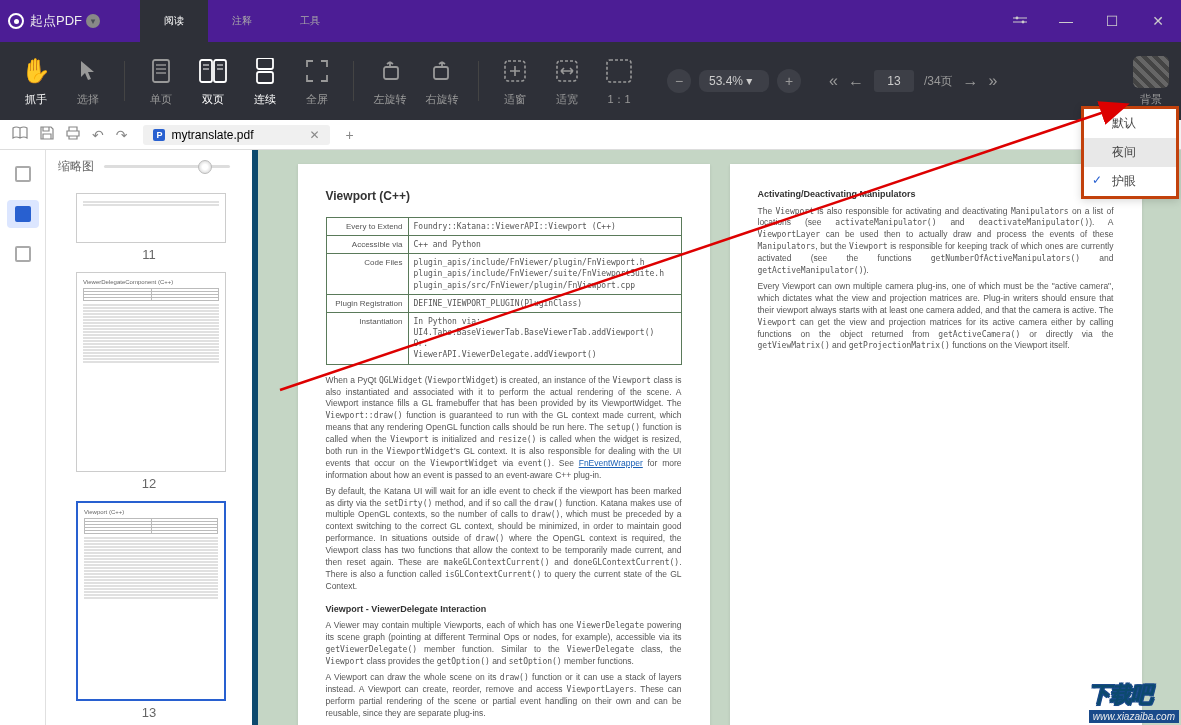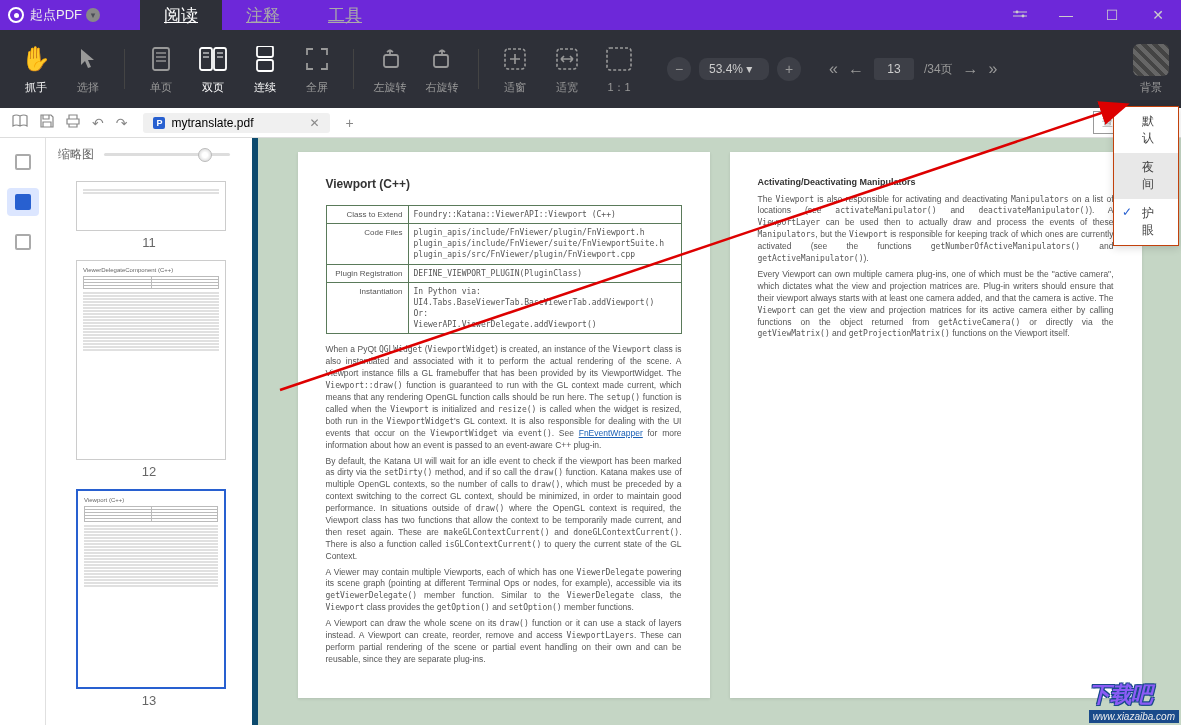--- a/index.html
+++ b/index.html
@@ -1,24 +1,24 @@
 <!DOCTYPE html>
 <html><head>
 <meta charset="utf-8">
 <style>
 * { margin: 0; padding: 0; box-sizing: border-box; font-family: "Microsoft YaHei", Arial, sans-serif; }
 body { width: 1181px; height: 725px; background: #f5f5f5; overflow: hidden; position: relative; }
 
-.titlebar { height: 30px; background: #6d28d9; display: flex; align-items: center; padding: 0 8px; color: #ccc; }
+.titlebar { height: 42px; background: #4c1d95; display: flex; align-items: center; padding: 0 8px; color: #ccc; }
 .app-logo { width: 16px; height: 16px; border: 2px solid #fff; border-radius: 50%; margin-right: 6px; position: relative; display: flex; align-items: center; justify-content: center; }
 .app-logo::after { content: ''; width: 5px; height: 5px; background: #fff; border-radius: 50%; position: absolute; }
 .app-title { font-size: 13px; color: #eee; }
 .title-dropdown { margin-left: 4px; width: 14px; height: 14px; border-radius: 50%; background: #888; display: flex; align-items: center; justify-content: center; font-size: 9px; color: #4a4d56; }
 .title-tabs { display: flex; margin-left: 40px; height: 100%; }
-.title-tab { padding: 12px 24px; display: flex; align-items: center; font-size: 17px; color: #aaa; cursor: pointer; text-decoration: underline; }
+.title-tab { padding: 12px 24px; display: flex; align-items: center; font-size: 10px; color: #aaa; cursor: pointer; }
 .title-tab.active { background: #2e3038; color: #fff; }
 .window-controls { margin-left: auto; display: flex; gap: 16px; }
 .win-btn { width: 30px; height: 30px; display: flex; align-items: center; justify-content: center; color: #ccc; font-size: 14px; cursor: pointer; }
 
 .toolbar { height: 78px; background: #2e3038; display: flex; align-items: center; padding: 0 12px; gap: 4px; position: relative; }
 .tool-item { display: flex; flex-direction: column; align-items: center; justify-content: center; width: 48px; height: 68px; color: #999; cursor: pointer; font-size: 11px; gap: 6px; }
 .tool-item.active { color: #fff; }
 .tool-icon { font-size: 24px; height: 30px; display: flex; align-items: center; justify-content: center; }
 .tool-sep { width: 1px; height: 40px; background: #444; margin: 0 8px; }
 .zoom-group { display: flex; align-items: center; gap: 8px; margin-left: 20px; }
@@ -61,28 +61,28 @@
 .page { width: 412px; background: #fff; padding: 24px 28px 28px; font-size: 8.5px; color: #555; line-height: 1.4; box-shadow: 0 1px 3px rgba(0,0,0,0.1); }
 .page h3 { font-size: 12px; color: #333; margin-bottom: 12px; font-weight: bold; }
 .page h4 { font-size: 9px; color: #333; font-weight: bold; margin: 10px 0 5px; }
 .doc-table { width: 100%; border-collapse: collapse; margin-bottom: 10px; font-size: 8px; }
 .doc-table td { border: 1px solid #5a7a5a; padding: 3px 5px; vertical-align: top; }
 .doc-table td:first-child { text-align: right; width: 82px; }
 .page p { text-align: justify; margin-bottom: 4px; }
 .page code { font-family: monospace; font-size: 8px; }
 .link { color: #1a5fb4; text-decoration: underline; }
 
-.bg-menu { position: absolute; top: 106px; right: 2px; width: 66px; background: #fff; border: 1px solid #c2410c; box-shadow: 0 2px 8px rgba(0,0,0,0.15); z-index: 20; }
+.bg-menu { position: absolute; top: 106px; right: 2px; width: 98px; background: #fff; border: 3px solid #c2410c; box-shadow: 0 2px 8px rgba(0,0,0,0.15); z-index: 20; }
 .bg-menu-item { padding: 6px 14px 6px 28px; font-size: 12px; color: #444; cursor: pointer; position: relative; text-align: left; }
 .bg-menu-item.hov { background: #e8e8e8; }
 .bg-menu-item .chk { position: absolute; left: 8px; top: 6px; color: #2860d0; font-size: 12px; }
 
 .arrow-anno { position: absolute; top: 100px; left: 270px; width: 880px; height: 300px; pointer-events: none; z-index: 30; }
 .watermark { position: absolute; bottom: 2px; right: 2px; z-index: 40; }
-.watermark-top { font-size: 22px; font-weight: bold; font-style: italic; color: #8b5cf6; text-shadow: -1px -1px 0 #1a4a8a, 1px -1px 0 #1a4a8a, -1px 1px 0 #1a4a8a, 1px 1px 0 #1a4a8a; letter-spacing: -1px; }
+.watermark-top { font-size: 22px; font-weight: bold; font-style: italic; color: #0c4a6e; text-shadow: -1px -1px 0 #1a4a8a, 1px -1px 0 #1a4a8a, -1px 1px 0 #1a4a8a, 1px 1px 0 #1a4a8a; letter-spacing: -1px; }
 .watermark-bot { font-size: 10px; font-style: italic; color: #eee; background: #1a4a8a; padding: 1px 4px; text-align: right; }
 </style>
 </head>
 <body>
 
 <div class="titlebar">
   <div class="app-logo"></div>
   <span class="app-title">起点PDF</span>
   <span class="title-dropdown">▾</span>
   <div class="title-tabs">
@@ -385,22 +385,26 @@
   </div>
 
   <div class="viewer">
     <div class="pages">
 
       <div class="page">
         <h3>Viewport (C++)</h3>
         <table class="doc-table">
           <tbody>
               <tr>
-                <td>Class to Extend</td>
+                <td>Every to Extend</td>
                 <td><code>Foundry::Katana::ViewerAPI::Viewport (C++)</code></td>
+              </tr>
+          <tr>
+                <td>Accessible via</td>
+                <td><code>C++ and Python</code></td>
               </tr>
           <tr>
                 <td>Code Files</td>
                 <td><code style="white-space:pre-line">plugin_apis/include/FnViewer/plugin/FnViewport.h
 plugin_apis/include/FnViewer/suite/FnViewportSuite.h
 plugin_apis/src/FnViewer/plugin/FnViewport.cpp</code></td>
               </tr>
           <tr>
                 <td>Plugin Registration</td>
                 <td><code>DEFINE_VIEWPORT_PLUGIN(PluginClass)</code></td>
@@ -409,20 +413,21 @@
                 <td>Instantiation</td>
                 <td><code style="white-space:pre-line">In Python via:
   UI4.Tabs.BaseViewerTab.BaseViewerTab.addViewport()
 Or:
   ViewerAPI.ViewerDelegate.addViewport()</code></td>
               </tr>
         </tbody>
           </table>
         <p><span>When a PyQt </span><code>QGLWidget</code> (<code>ViewportWidget</code>)<span> is created, an instance of the </span><code>Viewport</code><span> class is also instantiated and associated with it to perform the actual rendering of the scene. A Viewport instance fills a GL framebuffer that has been provided by its ViewportWidget. The </span><code>Viewport::draw()</code><span> function is guaranteed to run with the GL context made current, which means that any rendering OpenGL function calls should be run here. The </span><code>setup()</code><span> function is called when the </span><code>Viewport</code><span> is initialized and </span><code>resize()</code><span> is called when the widget is resized, both run in the </span><code>ViewportWidget</code><span>'s GL context. It is also responsible for dealing with the UI events that occur on the </span><code>ViewportWidget</code><span> via </span><code>event()</code><span>. See </span><span class="link">FnEventWrapper</span><span> for more information about how an event is passed to an event-aware C++ plug-in.</span></p>
         <p><span>By default, the Katana UI will wait for an idle event to check if the viewport has been marked as dirty via the </span><code>setDirty()</code><span> method, and if so call the </span><code>draw()</code><span> function. Katana makes use of multiple OpenGL contexts, so the number of calls to </span><code>draw()</code><span>, which must be preceded by a context switching to the correct GL context, should be minimized, in order to maintain good performance. In situations outside of </span><code>draw()</code><span> where the OpenGL context is required, the Viewport class has two functions that allow the context to be temporarily made current, and then reset again. These are </span><code>makeGLContextCurrent()</code><span> and </span><code>doneGLContextCurrent()</code><span>. There is also a function called </span><code>isGLContextCurrent()</code><span> to query the current state of the GL Context.</span></p>
+        <h4>Viewport - ViewerDelegate Interaction</h4>
         <p><span>A Viewer may contain multiple Viewports, each of which has one </span><code>ViewerDelegate</code><span> powering its scene graph (pointing at different Terminal Ops or nodes, for example), accessible via its </span><code>getViewerDelegate()</code><span> member function. Similar to the </span><code>ViewerDelegate</code><span> class, the </span><code>Viewport</code><span> class provides the </span><code>getOption()</code><span> and </span><code>setOption()</code><span> member functions.</span></p>
         <p><span>A Viewport can draw the whole scene on its </span><code>draw()</code><span> function or it can use a stack of layers instead. A Viewport can create, reorder, remove and access </span><code>ViewportLayers</code><span>. These can perform partial rendering of the scene or partial event handling on their own and can be reusable, since they are separate plug-ins.</span></p>
       </div>
 
       <div class="page">
         <h4 style="margin-top:0;">Activating/Deactivating Manipulators</h4>
         <p><span>The </span><code>Viewport</code><span> is also responsible for activating and deactivating </span><code>Manipulators</code><span> on a list of locations (see </span><code>activateManipulator()</code><span> and </span><code>deactivateManipulator()</code><span>). A </span><code>ViewportLayer</code><span> can be used then to actually draw and process the events of these </span><code>Manipulators</code><span>, but the </span><code>Viewport</code><span> is responsible for keeping track of which ones are currently activated (see the functions </span><code>getNumberOfActiveManipulators()</code><span> and </span><code>getActiveManipulator()</code><span>).</span></p>
         <p><span>Every Viewport can own multiple camera plug-ins, one of which must be the "active camera", which dictates what the view and projection matrices are. Plug-in writers should ensure that their viewport always starts with at least one camera added, and that the camera is active. The </span><code>Viewport</code><span> can get the view and projection matrices for its active camera either by calling functions on the object returned from </span><code>getActiveCamera()</code><span> or directly via the </span><code>getViewMatrix()</code><span> and </span><code>getProjectionMatrix()</code><span> functions on the Viewport itself.</span></p>
       </div>
     </div>

